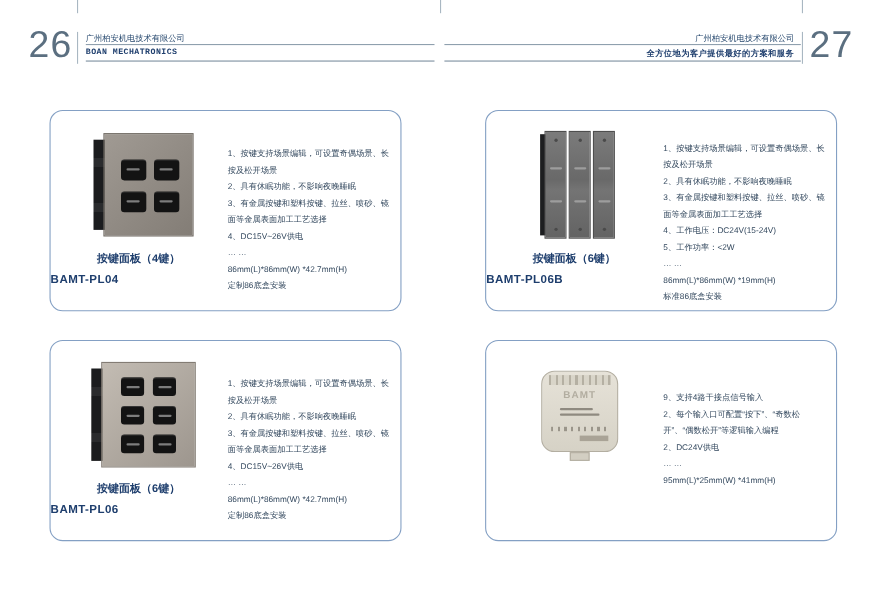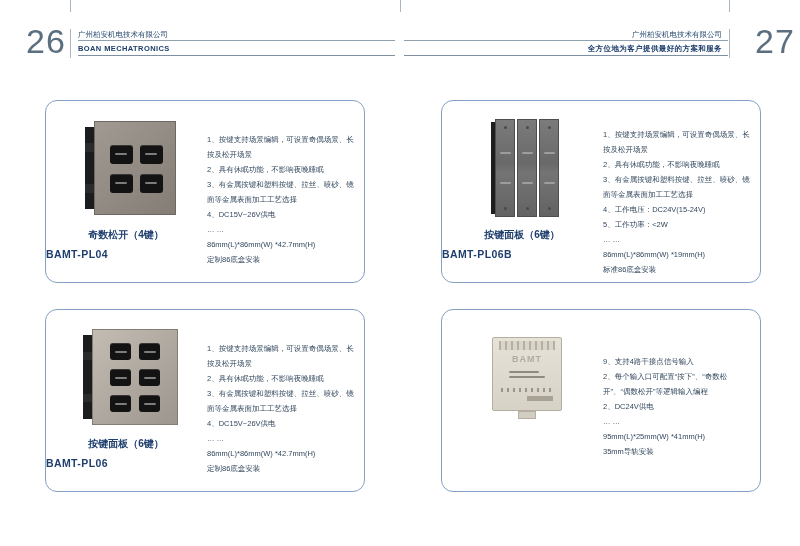--- a/index.html
+++ b/index.html
@@ -1,25 +1,25 @@
 <!DOCTYPE html>
 <html><head>
 <meta charset="utf-8">
 <style>
   html,body{margin:0;padding:0;}
   body{width:800px;height:546px;background:#ffffff;font-family:"Liberation Sans","DejaVu Sans",sans-serif;position:relative;overflow:hidden;}
 
   
   .page-num{position:absolute;top:22px;font-size:34px;color:#5b6f80;letter-spacing:1px;}
   #num-left{left:26px;}
-  #num-right{left:736px;margin-left:19px;}
+  #num-right{left:736px;}
   .vtick{position:absolute;width:1px;background:#a9b7c2;}
   .hdr-rule{position:absolute;height:1px;background:#8fa0ae;}
   .hdr-cn{position:absolute;top:30px;font-size:7.5px;color:#25476d;white-space:nowrap;}
-  .hdr-sub{position:absolute;top:44px;font-size:7.5px;font-weight:bold;color:#1e3e6d;letter-spacing:.4px;white-space:nowrap;}
+  .hdr-sub{position:absolute;top:44px;font-size:7.5px;font-weight:bold;color:#1e3e6d;letter-spacing:.4px;white-space:nowrap;font-family:Liberation Mono, monospace;}
   .r-align{text-align:right;}
 
   
   .card{position:absolute;width:318px;height:181px;border:1px solid #84a0c4;border-radius:12px;background:#fff;}
   #card-0{left:45px;top:100px;}
   #card-1{left:441px;top:100px;}
   #card-2{left:45px;top:309px;}
   #card-3{left:441px;top:309px;}
   .img-wrap{position:absolute;left:12px;top:12px;width:146px;height:110px;display:flex;align-items:center;justify-content:center;}
   .p-name{position:absolute;left:0;top:127px;width:160px;text-align:center;font-size:10px;font-weight:bold;color:#1e3e6d;}
@@ -50,21 +50,21 @@
   .pi-pl06b{width:72px;height:98px;}
   .pl06b-side{position:absolute;left:0;top:3px;width:5px;height:92px;background:#1d1e20;}
   .rocker{position:absolute;top:0;width:20px;height:98px;background:linear-gradient(180deg,#7b7b7b,#696969 45%,#747474 55%,#636363);border:1px solid #4e4e4e;box-sizing:border-box;}
   .rk1{left:4px;} .rk2{left:26px;} .rk3{left:48px;}
   .dot{position:absolute;left:8px;width:3px;height:3px;border-radius:50%;background:#4a4a4a;}
   .dot.top{top:6px;} .dot.bot{bottom:6px;}
   .rlab{position:absolute;left:4px;width:11px;height:2px;background:#9d9d9d;border-radius:1px;}
   .rlab.l1{top:32px;} .rlab.l2{top:62px;}
   
   .pi-dry4{width:78px;height:84px;}
-  .dry-body{position:absolute;left:4px;top:2px;width:70px;height:74px;background:linear-gradient(180deg,#e6e2d8,#d6d2c6);border:1px solid #b3aea1;border-radius:2px;box-sizing:border-box;}
+  .dry-body{position:absolute;left:4px;top:2px;width:70px;height:74px;background:linear-gradient(180deg,#e6e2d8,#d6d2c6);border:1px solid #b3aea1;border-radius:12px;box-sizing:border-box;}
   .dry-ridges{position:absolute;left:6px;top:3px;width:56px;height:9px;background:repeating-linear-gradient(90deg,#b5b0a3 0 2px,#d9d5c9 2px 6px);}
   .dry-logo{position:absolute;left:0;top:16px;width:100%;text-align:center;font-size:9px;font-weight:bold;color:#b2ada0;letter-spacing:1px;}
   .dry-line{position:absolute;left:16px;height:2px;background:#8f8a80;border-radius:1px;}
   .dry-line.a{top:33px;width:30px;}
   .dry-line.b{top:38px;width:36px;}
   .dry-terms{position:absolute;left:8px;top:50px;width:52px;height:4px;background:repeating-linear-gradient(90deg,#9a958a 0 2px,transparent 2px 6px);}
   .dry-tag{position:absolute;right:8px;top:58px;width:26px;height:5px;background:#a9a396;}
   .dry-foot{position:absolute;left:30px;bottom:0;width:18px;height:8px;background:#d2cec2;border:1px solid #b3aea1;box-sizing:border-box;}
 </style>
 </head>
@@ -103,21 +103,21 @@
           </div>
         <div class="kbtn b3">
             <i class="klab"></i>
           </div>
         <div class="kbtn b4">
             <i class="klab"></i>
           </div>
       </div>
     </div>
   </div>
-  <div class="p-name">奇数松开（4键）</div>
+  <div class="p-name">按键面板（4键）</div>
   <div class="p-model">BAMT-PL04</div>
   <div class="specs">
       <div class="spec-line">1、按键支持场景编辑，可设置奇偶场景、长按及松开场景</div>
       <div class="spec-line">2、具有休眠功能，不影响夜晚睡眠</div>
       <div class="spec-line">3、有金属按键和塑料按键、拉丝、喷砂、镜面等金属表面加工工艺选择</div>
       <div class="spec-line">4、DC15V~26V供电</div>
       <div class="spec-line">… …</div>
       <div class="spec-line">86mm(L)*86mm(W) *42.7mm(H)</div>
       <div class="spec-line">定制86底盒安装</div>
     </div>
@@ -213,15 +213,14 @@
       </div>
       <div class="dry-foot"></div>
     </div>
   </div>
   <div class="specs">
       <div class="spec-line">9、支持4路干接点信号输入</div>
       <div class="spec-line">2、每个输入口可配置“按下”、“奇数松开”、“偶数松开”等逻辑输入编程</div>
       <div class="spec-line">2、DC24V供电</div>
       <div class="spec-line">… …</div>
       <div class="spec-line">95mm(L)*25mm(W) *41mm(H)</div>
-      <div class="spec-line">35mm导轨安装</div>
     </div>
 </div>
 
 </body></html>

